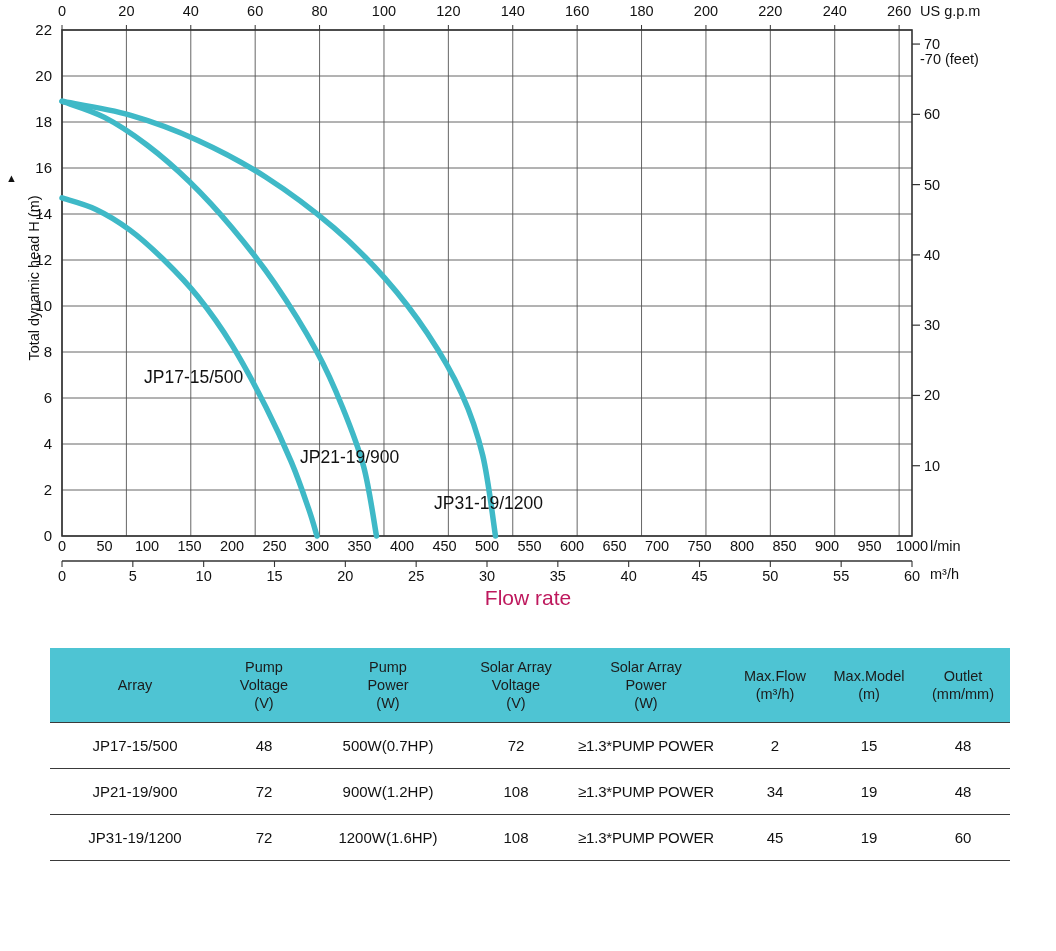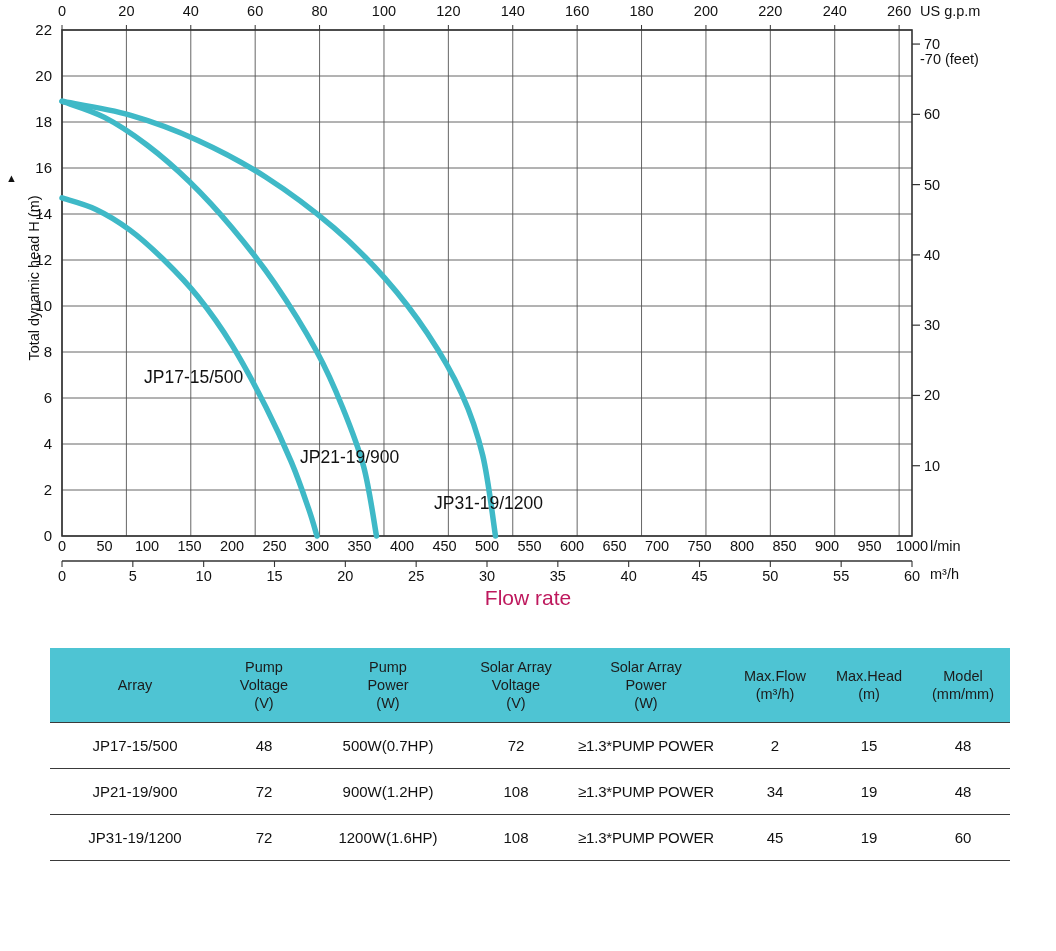--- a/index.html
+++ b/index.html
@@ -267,25 +267,25 @@
         <th>
           <div>Solar Array</div>
           <div>Power</div>
           <div>(W)</div>
         </th>
         <th>
           <div>Max.Flow</div>
           <div>(m³/h)</div>
         </th>
         <th>
-          <div>Max.Head</div>
+          <div>Max.Model</div>
           <div>(m)</div>
         </th>
         <th>
-          <div>Model</div>
+          <div>Outlet</div>
           <div>(mm/mm)</div>
         </th>
       </tr>
     </thead>
     <tbody id="spec-body">
         <tr>
           <td>JP17-15/500</td>
           <td>48</td>
           <td>500W(0.7HP)</td>
           <td>72</td>

